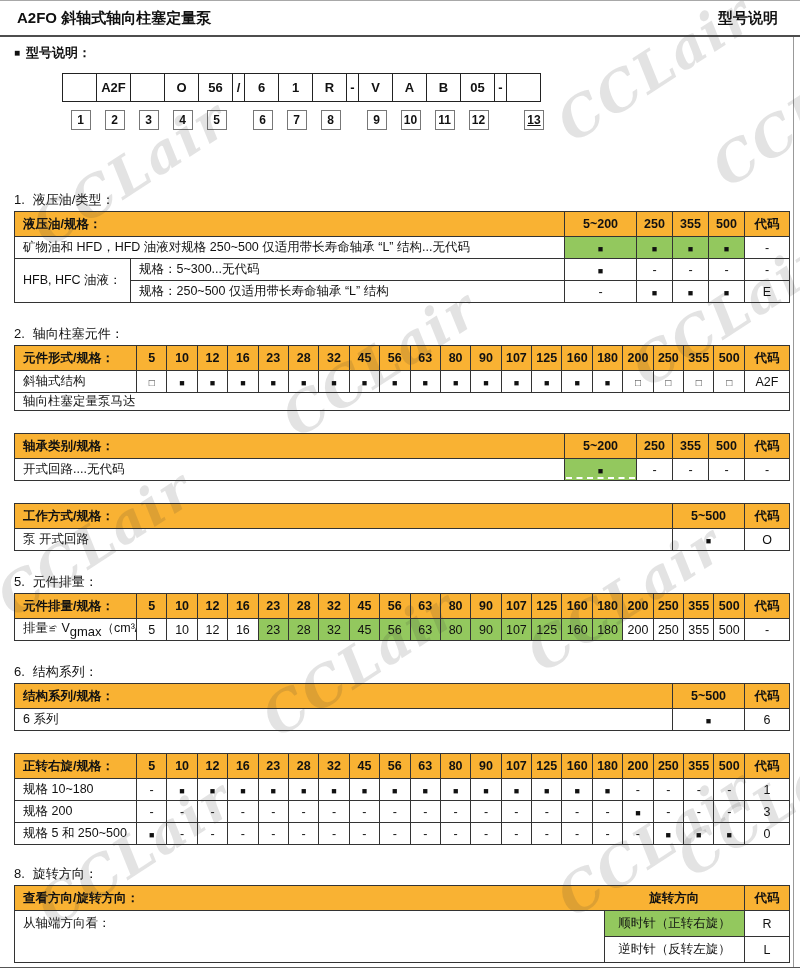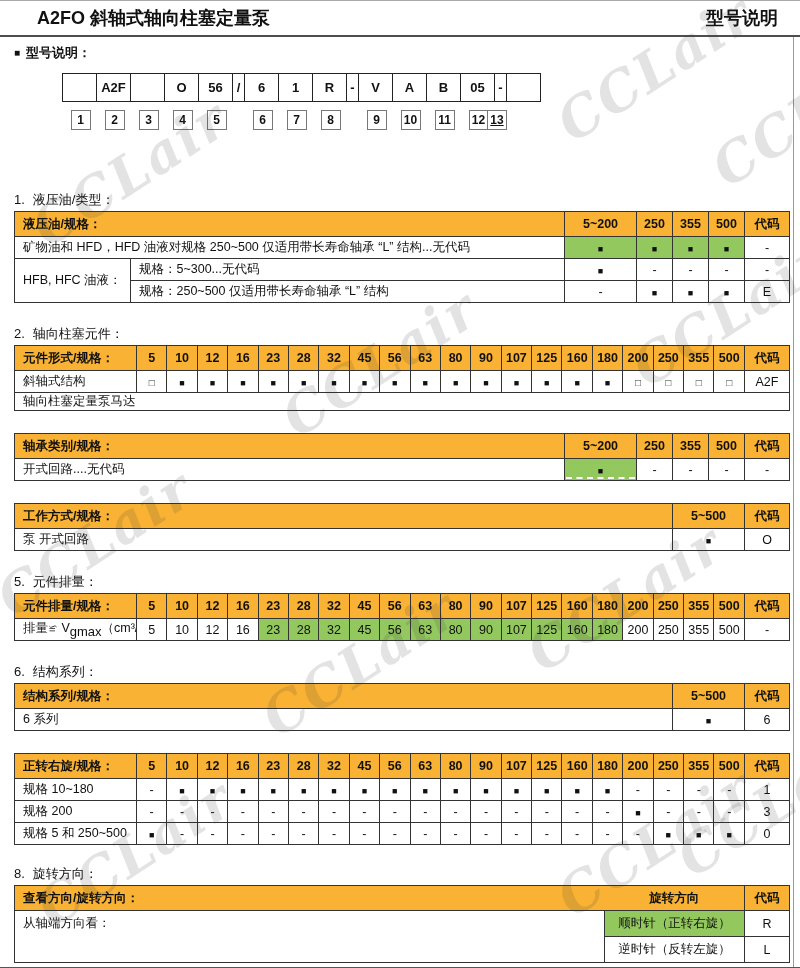--- a/index.html
+++ b/index.html
@@ -1,19 +1,19 @@
 <!DOCTYPE html>
 <html style="--orange: #F9B233; --green: #93C85E;"><head>
 <meta charset="utf-8">
 <style>
   html,body{margin:0;padding:0;background:#fff;}
   .page{position:relative;width:800px;height:968px;background:#fff;overflow:hidden;
         border-top:1px solid #a8a8a8;font-family:"Liberation Sans",sans-serif;color:#111;}
   .topbar{display:flex;justify-content:space-between;align-items:center;height:34px;
-          border-bottom:2px solid #4d4d4d;padding:0 22px 0 37px;font-size:18px;font-weight:bold;}
+          border-bottom:2px solid #4d4d4d;padding:0 22px 0 17px;font-size:15px;font-weight:bold;}
   .right-border{position:absolute;top:36px;right:6px;bottom:0;width:1px;background:#999;}
   .bottom-border{position:absolute;left:0;right:0;bottom:1px;height:1px;background:#555;}
   .marker{margin:8px 0 0 14px;font-size:13px;font-weight:bold;display:flex;align-items:center;gap:6px;height:16px;}
   .marker .sq{font-size:10px;line-height:1;}
   .model-area{position:relative;margin:12px 0 0 63px;height:58px;}
   .mc-row{display:flex;}
   .mc-cell{box-sizing:border-box;width:35px;height:29px;border:1px solid #222;margin-left:-1px;
            display:flex;align-items:center;justify-content:center;font-size:13px;font-weight:bold;background:#fff;}
   .mc-cell.n{width:13px;}
   .num-box{position:absolute;top:37px;box-sizing:border-box;width:20px;height:20px;border:1px solid #777;
@@ -87,21 +87,21 @@
       <div class="num-box" style="left: 75.5px;">3</div>
       <div class="num-box" style="left: 109.5px;">4</div>
       <div class="num-box" style="left: 143.5px;">5</div>
       <div class="num-box" style="left: 189.5px;">6</div>
       <div class="num-box" style="left: 223.5px;">7</div>
       <div class="num-box" style="left: 257.5px;">8</div>
       <div class="num-box" style="left: 303.5px;">9</div>
       <div class="num-box" style="left: 337.5px;">10</div>
       <div class="num-box" style="left: 371.5px;">11</div>
       <div class="num-box" style="left: 405.5px;">12</div>
-      <div class="num-box" style="left: 424px; text-decoration: underline;">13</div>
+      <div class="num-box" style="left: 461px; text-decoration: underline;">13</div>
     </div>
 
   <div id="sections">
       <div class="section sec-1">
         <div class="sec-title"><span class="num">1.</span><span>液压油/类型：</span></div>
         <table>
           <colgroup>
             <col style="width: 116px;">
             <col>
             <col style="width: 72px;">

